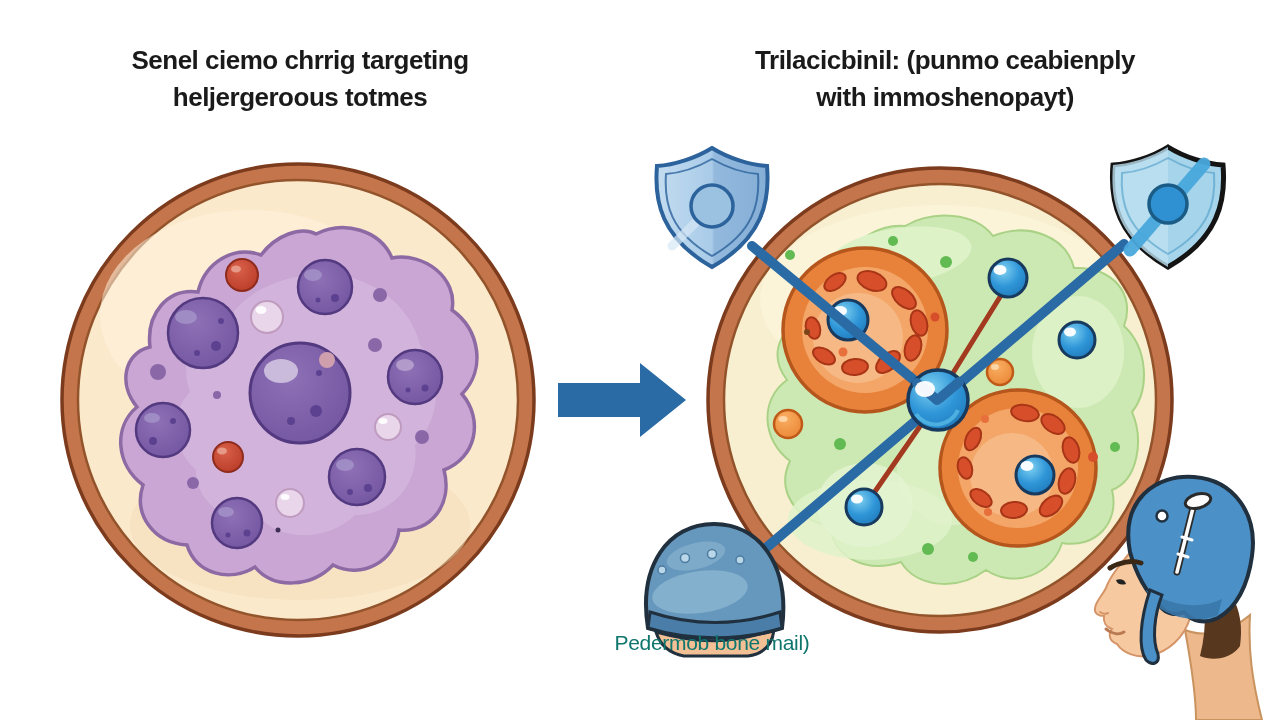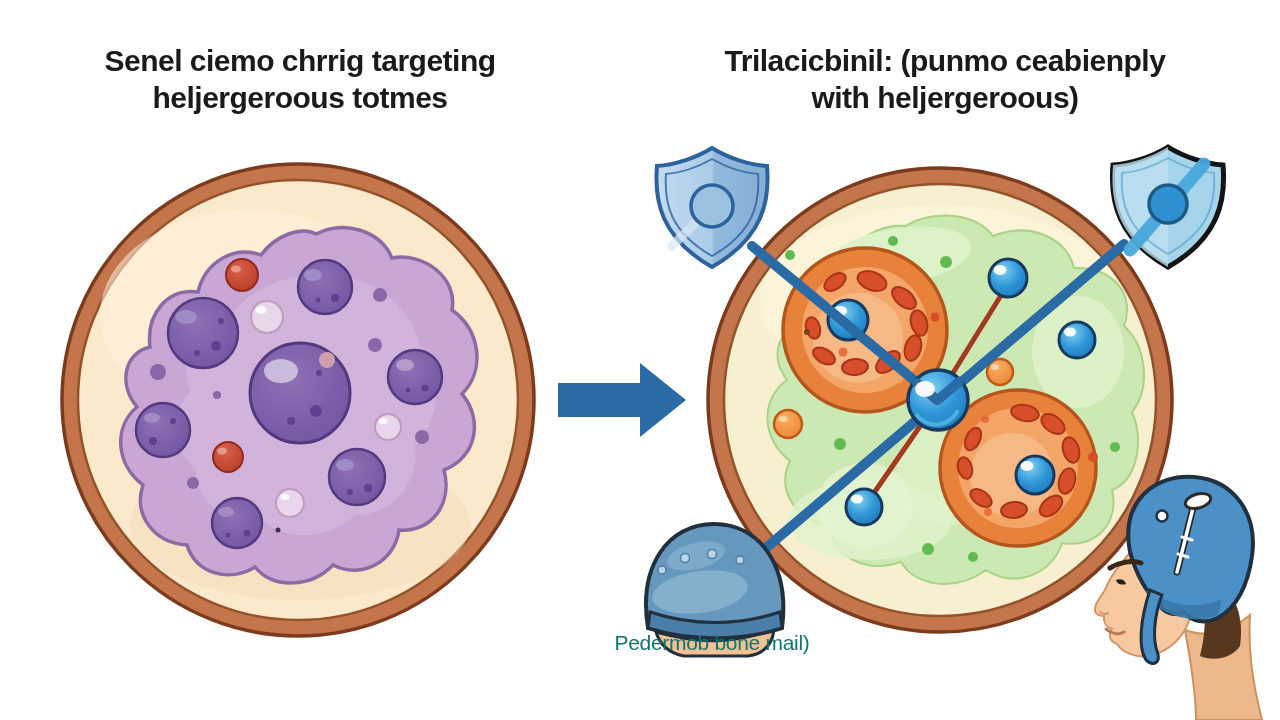--- a/index.html
+++ b/index.html
@@ -1,34 +1,34 @@
 <!DOCTYPE html>
 <html><head>
 <meta charset="utf-8">
 <style>
   html,body{margin:0;padding:0;background:#fff;}
   .stage{position:relative;width:1280px;height:720px;background:#ffffff;overflow:hidden;
          font-family:"Liberation Sans", sans-serif;}
-  .title{position:absolute;color:#1a1a1a;font-weight:bold;font-size:30px;line-height:37px;
+  .title{position:absolute;color:#1a1a1a;font-weight:bold;font-size:26px;line-height:37px;
          letter-spacing:-0.5px;text-align:center;white-space:pre-line;}
   .title-left{left:40px;top:42px;width:520px;}
   .title-right{left:660px;top:42px;width:570px;}
   .caption{position:absolute;left:552px;top:631px;width:320px;text-align:center;
            color:#0f766e;font-size:21px;letter-spacing:-0.3px;white-space:pre-line;}
   svg{position:absolute;left:0;top:0;}
 </style>
 </head>
 <body>
 
 <div class="stage">
 
   <div class="title title-left">Senel ciemo chrrig targeting
 heljergeroous totmes</div>
   <div class="title title-right">Trilacicbinil: (punmo ceabienply
-with heljergeroous)</div>
+with immoshenopayt)</div>
 
   <svg width="1280" height="720" viewBox="0 0 1280 720">
     <defs>
       <radialGradient id="gBlue" cx="0.38" cy="0.3" r="0.85">
         <stop offset="0" stop-color="#7fd0f0"></stop>
           <stop offset="0.5" stop-color="#2f96d8"></stop>
         <stop offset="1" stop-color="#1b74b4"></stop>
       </radialGradient>
       <radialGradient id="gNuc" cx="0.4" cy="0.35" r="0.9">
         <stop offset="0" stop-color="#8d70b5"></stop>

